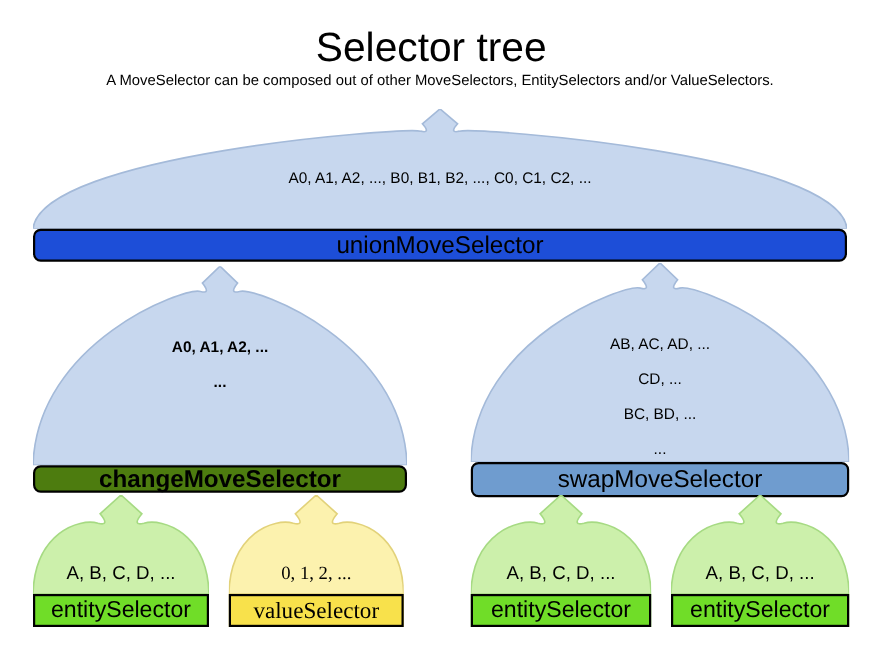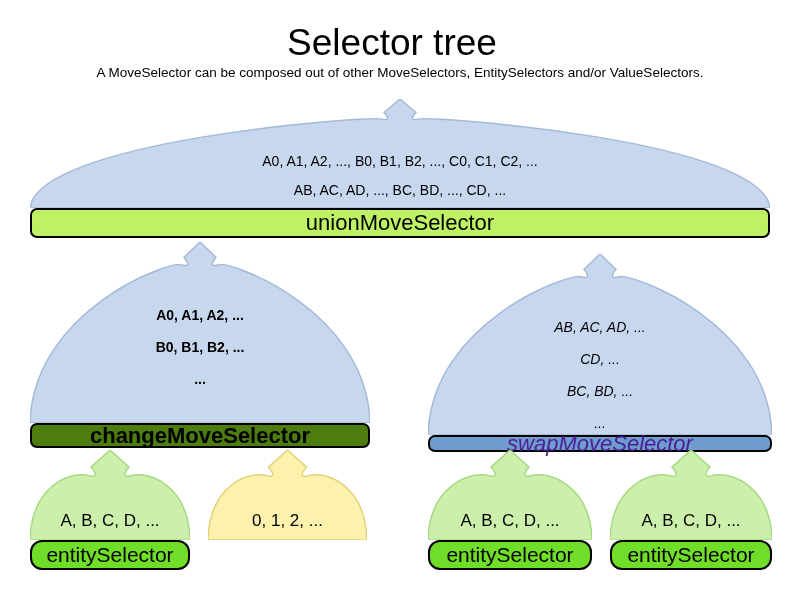--- a/index.html
+++ b/index.html
@@ -22,83 +22,82 @@
     font-size:14px;line-height:32px;white-space:nowrap;
   }
   .dome-text.two{line-height:29px;}
   .dome-text.small{font-size:17px;line-height:22px;}
   .bar{
     position:absolute;left:0;width:100%;box-sizing:border-box;
     border:2px solid #000;border-radius:7px;
     display:flex;align-items:center;justify-content:center;
     font-size:22px;white-space:nowrap;
   }
-  .bar.small{font-size:21px;border-radius:12px;}
+  .bar.small{font-size:21px;border-radius:0;}
 </style>
 </head>
 <body>
 
 <div class="canvas">
 
   <div class="title">Selector tree</div>
   <div class="subtitle">A MoveSelector can be composed out of other MoveSelectors, EntitySelectors and/or ValueSelectors.</div>
 
   <div class="node" style="left:30px;top:99px;width:740px;height:140px;">
     <svg class="dome-svg" width="740" height="109" viewBox="0 0 740 109">
         <path d="M 0 109 C 7.4 41.42 338 16.5 352.4 20.25 Q 362 22.5 354 13.5 L 370 0 L 386 13.5 Q 378 22.5 387.6 20.25 C 402 16.5 732.6 41.42 740 109 Z" fill="#c7d7ee" stroke="#a4bad9" stroke-width="1.5"></path>
       </svg>
     <div class="dome-text two" style="top:48px;">
       <div>A0, A1, A2, ..., B0, B1, B2, ..., C0, C1, C2, ...</div>
-      <div>AB, AC, AD, ..., BC, BD, ..., CD, ...</div>
     </div>
-    <div class="bar" style="top: 109px; height: 30px; background: #bef264; border-color: rgb(0, 0, 0); color: rgb(0, 0, 0);">unionMoveSelector</div>
+    <div class="bar" style="top: 109px; height: 30px; background: #1d4ed8; border-color: rgb(0, 0, 0); color: rgb(0, 0, 0);">unionMoveSelector</div>
   </div>
 
   <div class="node" style="left:30px;top:242px;width:340px;height:206px;font-weight:bold;">
     <svg class="dome-svg" width="340" height="181" viewBox="0 0 340 181">
         <path d="M 0 181 C 3.4 68.78 138 18.700000000000003 152.4 22.950000000000003 Q 162 25.5 154 15.3 L 170 0 L 186 15.3 Q 178 25.5 187.6 22.950000000000003 C 202 18.700000000000003 336.6 68.78 340 181 Z" fill="#c7d7ee" stroke="#a4bad9" stroke-width="1.5"></path>
       </svg>
     <div class="dome-text" style="top:57px;">
       <div>A0, A1, A2, ...</div>
-      <div>B0, B1, B2, ...</div>
       <div>...</div>
     </div>
     <div class="bar" style="top: 181px; height: 25px; background: #4d7c0f; border-color: rgb(0, 0, 0); color: rgb(0, 0, 0);">changeMoveSelector</div>
   </div>
 
-  <div class="node" style="left:428px;top:254px;width:344px;height:206px;font-style:italic;">
+  <div class="node" style="left:428px;top:239px;width:344px;height:206px;">
     <svg class="dome-svg" width="344" height="181" viewBox="0 0 344 181">
         <path d="M 0 181 C 3.44 68.78 140 18.700000000000003 154.4 22.950000000000003 Q 164 25.5 156 15.3 L 172 0 L 188 15.3 Q 180 25.5 189.6 22.950000000000003 C 204 18.700000000000003 340.56 68.78 344 181 Z" fill="#c7d7ee" stroke="#a4bad9" stroke-width="1.5"></path>
       </svg>
     <div class="dome-text" style="top:57px;">
       <div>AB, AC, AD, ...</div>
       <div>CD, ...</div>
       <div>BC, BD, ...</div>
       <div>...</div>
     </div>
-    <div class="bar" style="top: 181px; height: 17px; background: rgb(111, 156, 207); border-color: rgb(0, 0, 0); color: #4c1d95;">swapMoveSelector</div>
+    <div class="bar" style="top: 181px; height: 32px; background: rgb(111, 156, 207); border-color: rgb(0, 0, 0); color: #000000;">swapMoveSelector</div>
   </div>
 
   <div class="node" style="left:30px;top:450px;width:160px;height:120px;">
     <svg class="dome-svg" width="160" height="90" viewBox="0 0 160 90">
         <path d="M 0 90 C 1.6 34.2 42 20.900000000000002 59.099999999999994 25.650000000000002 Q 70.5 28.5 61 17.1 L 80 0 L 99 17.1 Q 89.5 28.5 100.9 25.650000000000002 C 118 20.900000000000002 158.4 34.2 160 90 Z" fill="#ccf0ab" stroke="#a6da83" stroke-width="1.5"></path>
       </svg>
     <div class="dome-text small" style="top:60px;">
       <div>A, B, C, D, ...</div>
     </div>
     <div class="bar small" style="top: 90px; height: 30px; background: rgb(112, 221, 40); border-color: rgb(0, 0, 0); color: rgb(0, 0, 0);">entitySelector</div>
   </div>
 
-  <div class="node" style="left:208px;top:450px;width:159px;height:120px;">
+  <div class="node" style="left:208px;top:450px;width:159px;height:120px;font-family:Liberation Serif, serif;">
     <svg class="dome-svg" width="159" height="90" viewBox="0 0 159 90">
         <path d="M 0 90 C 1.59 34.2 41.5 20.900000000000002 58.599999999999994 25.650000000000002 Q 70 28.5 60.5 17.1 L 79.5 0 L 98.5 17.1 Q 89 28.5 100.4 25.650000000000002 C 117.5 20.900000000000002 157.41 34.2 159 90 Z" fill="#fcf2ae" stroke="#e2d27a" stroke-width="1.5"></path>
       </svg>
     <div class="dome-text small" style="top:60px;">
       <div>0, 1, 2, ...</div>
     </div>
+    <div class="bar small" style="top: 90px; height: 30px; background: rgb(248, 225, 75); border-color: rgb(0, 0, 0); color: rgb(0, 0, 0);">valueSelector</div>
   </div>
 
   <div class="node" style="left:428px;top:450px;width:164px;height:120px;">
     <svg class="dome-svg" width="164" height="90" viewBox="0 0 164 90">
         <path d="M 0 90 C 1.6400000000000001 34.2 44 20.900000000000002 61.099999999999994 25.650000000000002 Q 72.5 28.5 63 17.1 L 82 0 L 101 17.1 Q 91.5 28.5 102.9 25.650000000000002 C 120 20.900000000000002 162.35999999999999 34.2 164 90 Z" fill="#ccf0ab" stroke="#a6da83" stroke-width="1.5"></path>
       </svg>
     <div class="dome-text small" style="top:60px;">
       <div>A, B, C, D, ...</div>
     </div>
     <div class="bar small" style="top: 90px; height: 30px; background: rgb(112, 221, 40); border-color: rgb(0, 0, 0); color: rgb(0, 0, 0);">entitySelector</div>

